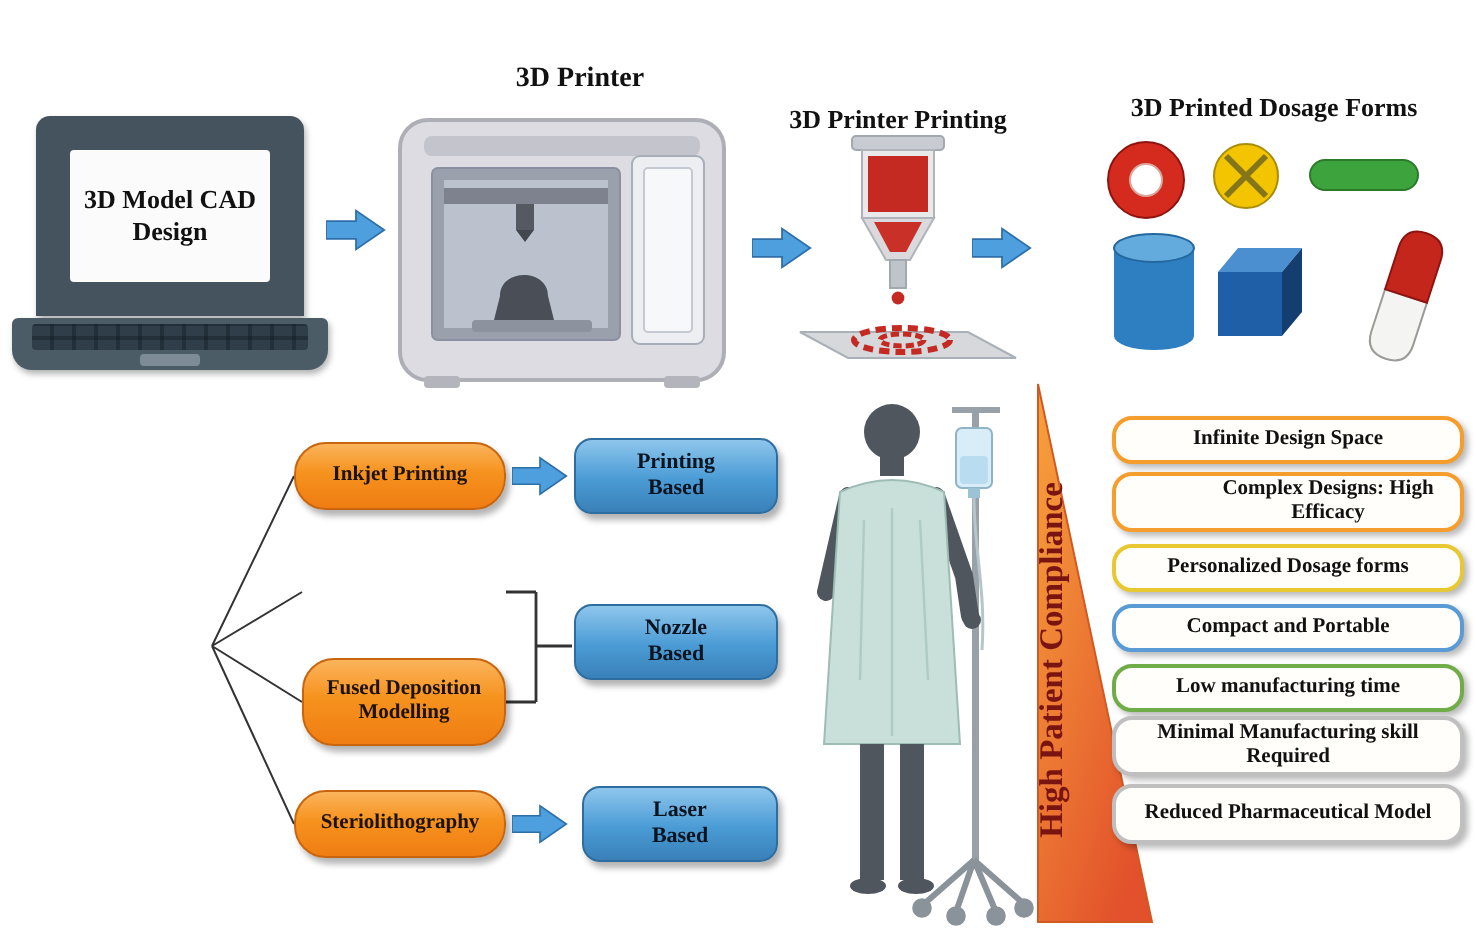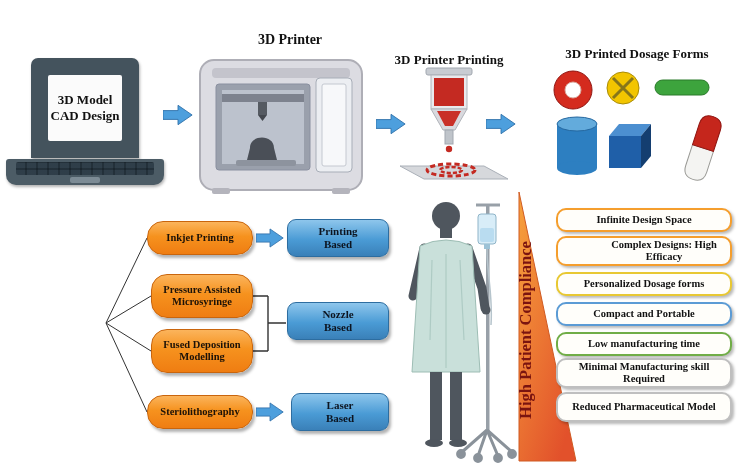--- a/index.html
+++ b/index.html
@@ -9,21 +9,21 @@
     font-family:"Liberation Serif", serif; overflow:hidden;
   }
   .abs { position:absolute; }
 
   
   .flow-label { position:absolute; font-weight:bold; color:#111; text-align:center; }
 
   
   .laptop { position:absolute; left:6px; top:58px; width:158px; height:136px; }
   .laptop-screen {
-    width:108px; height:100px; margin:0 auto; background:#44535d;
+    width:134px; height:100px; margin:0 auto; background:#44535d;
     border-radius:7px 7px 0 0; padding:17px; box-shadow:1px 2px 3px rgba(0,0,0,.3);
   }
   .laptop-screen-inner {
     width:100%; height:100%; background:#fbfbfb; display:flex; align-items:center;
     justify-content:center; text-align:center; font-weight:bold; font-size:13px;
     color:#111; line-height:1.25; padding:2px; border-radius:2px;
   }
   .laptop-base {
     width:158px; height:26px; margin-top:1px; background:#4c5c66;
     border-radius:3px 3px 10px 10px; position:relative; overflow:hidden;
@@ -157,21 +157,20 @@
     </g>
   </svg>
 
   <svg class="abs" style="left:0;top:195px;width:400px;height:271px" viewBox="0 0 400 271">
     <path d="M106,128 L147,43 M106,128 L151,101 M106,128 L151,156 M106,128 L147,217" stroke="#333" stroke-width="1" fill="none"></path>
     <path d="M253,101 L268,101 M253,156 L268,156 M268,101 L268,156 M268,128 L286,128" stroke="#333" stroke-width="1.4" fill="none"></path>
   </svg>
 
 
   <div class="obox" style="left:147px;top:221px;width:106px;height:34px">Inkjet Printing</div>
-  <div class="obox" style="left:151px;top:274px;width:102px;height:44px">Pressure Assisted Microsyringe</div>
   <div class="obox" style="left:151px;top:329px;width:102px;height:44px">Fused Deposition Modelling</div>
   <div class="obox" style="left:147px;top:395px;width:106px;height:34px">Steriolithography</div>
 
   <svg class="arrow" style="left:256px;top:227px;width:28px;height:22px" viewBox="0 0 34 24">
     <polygon points="0,7 17,7 17,1 33,12 17,23 17,17 0,17" fill="#4D9FDD" stroke="#2F6FA8" stroke-width="1"></polygon>
   </svg>
   <svg class="arrow" style="left:256px;top:401px;width:28px;height:22px" viewBox="0 0 34 24">
     <polygon points="0,7 17,7 17,1 33,12 17,23 17,17 0,17" fill="#4D9FDD" stroke="#2F6FA8" stroke-width="1"></polygon>
   </svg>
 

